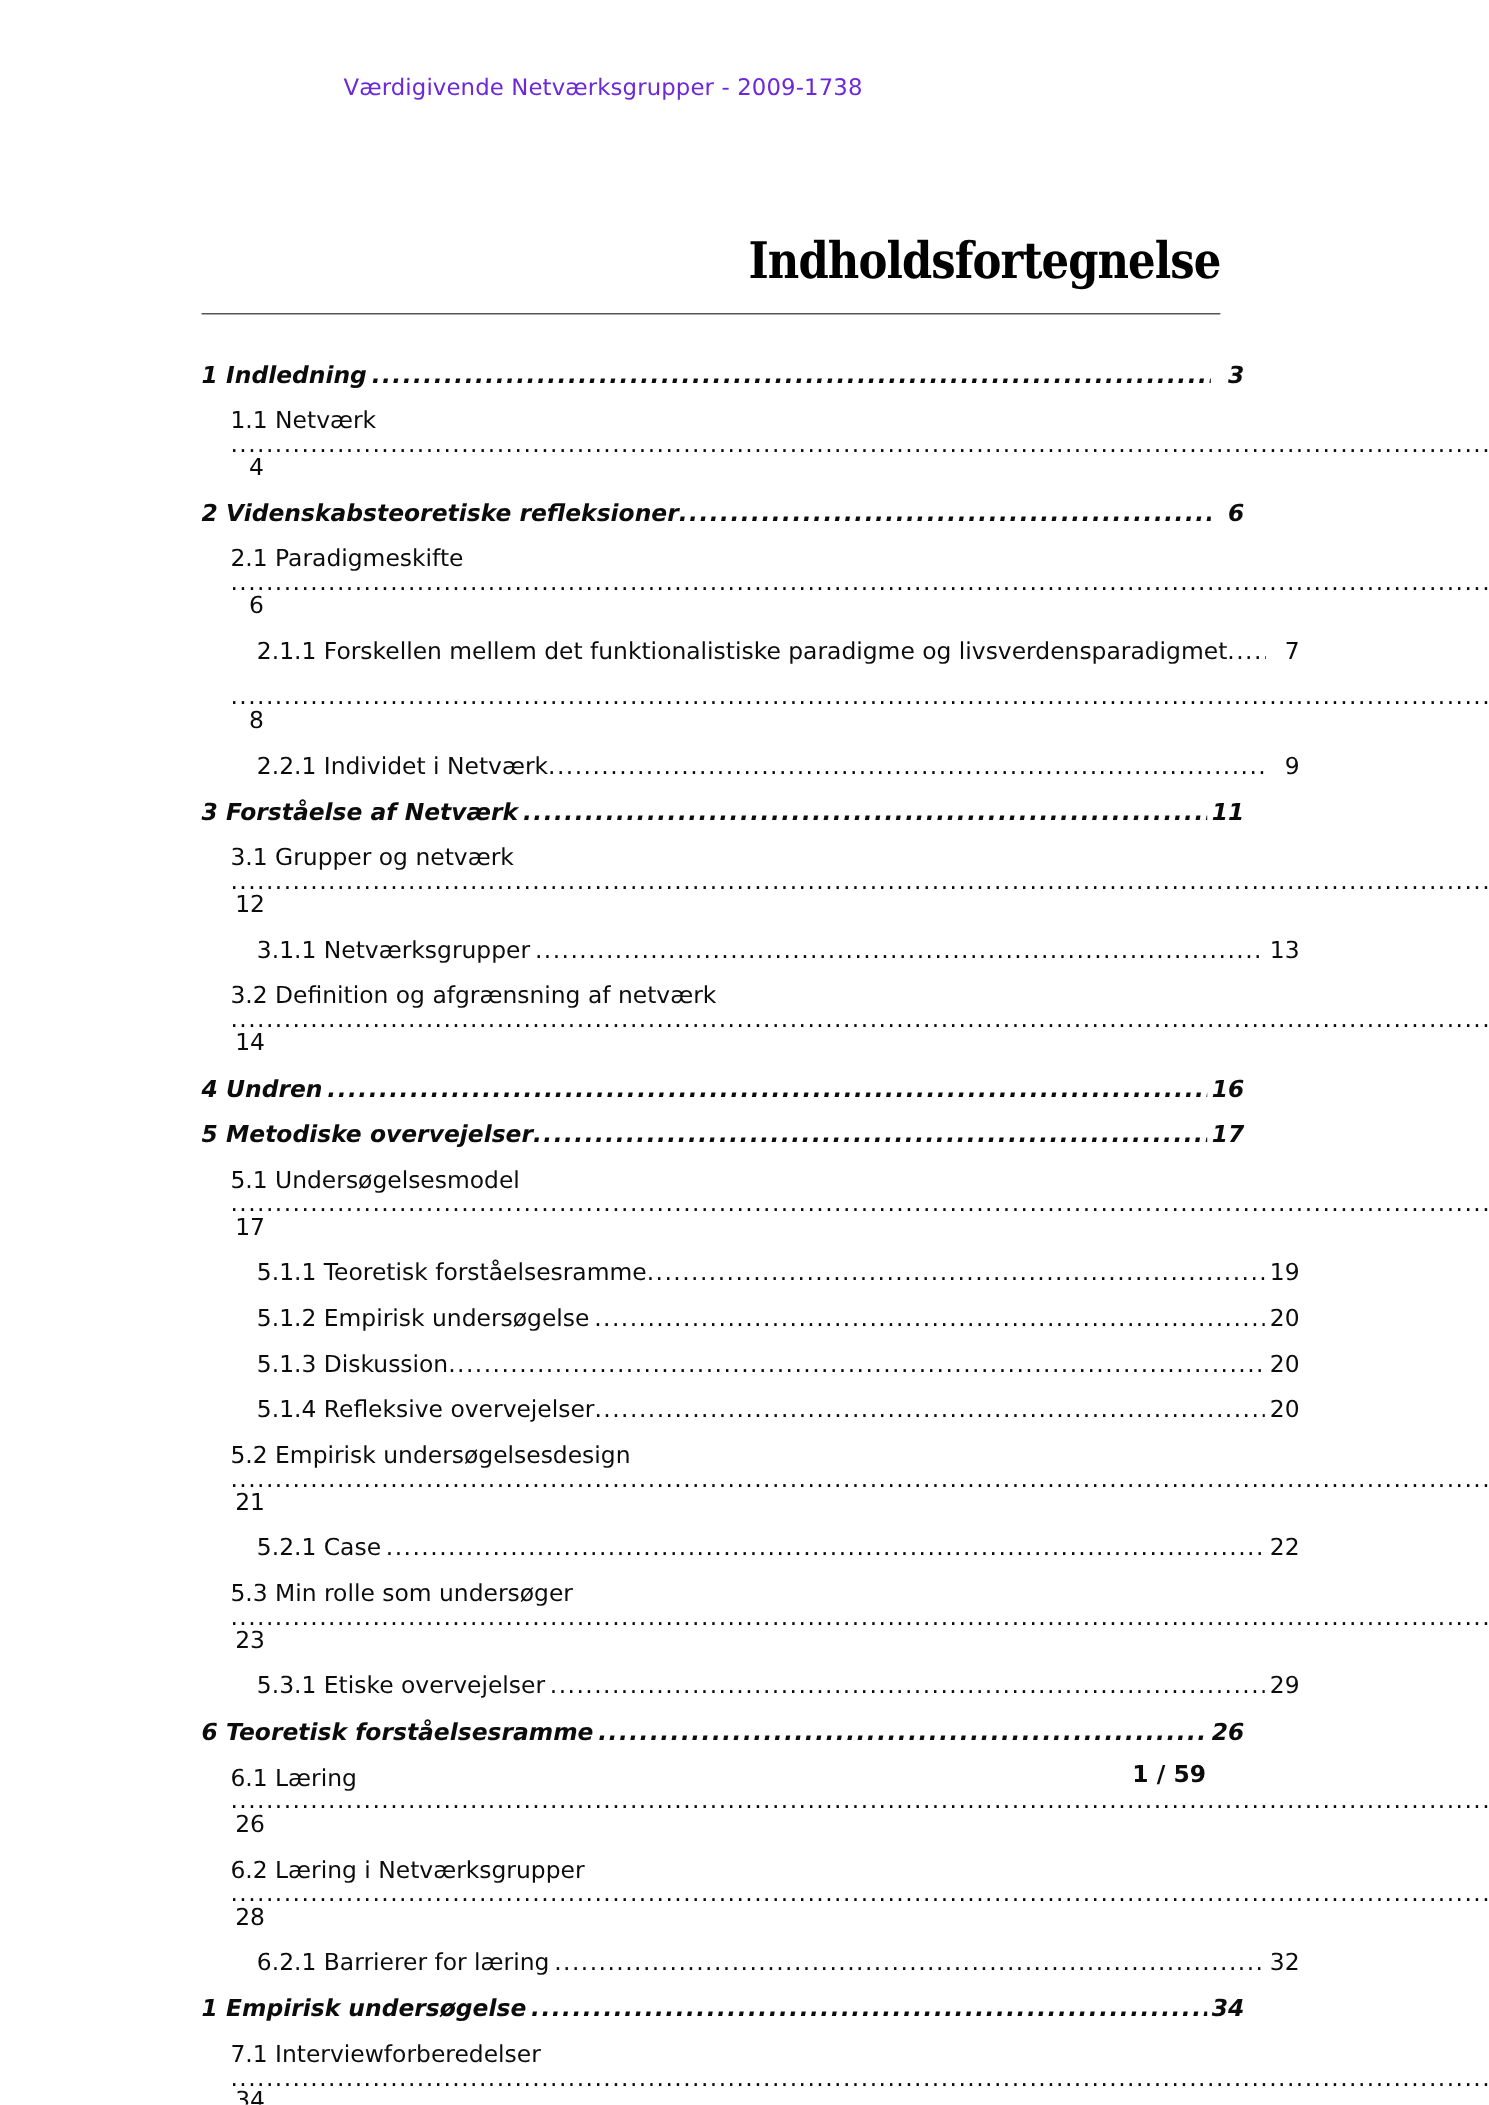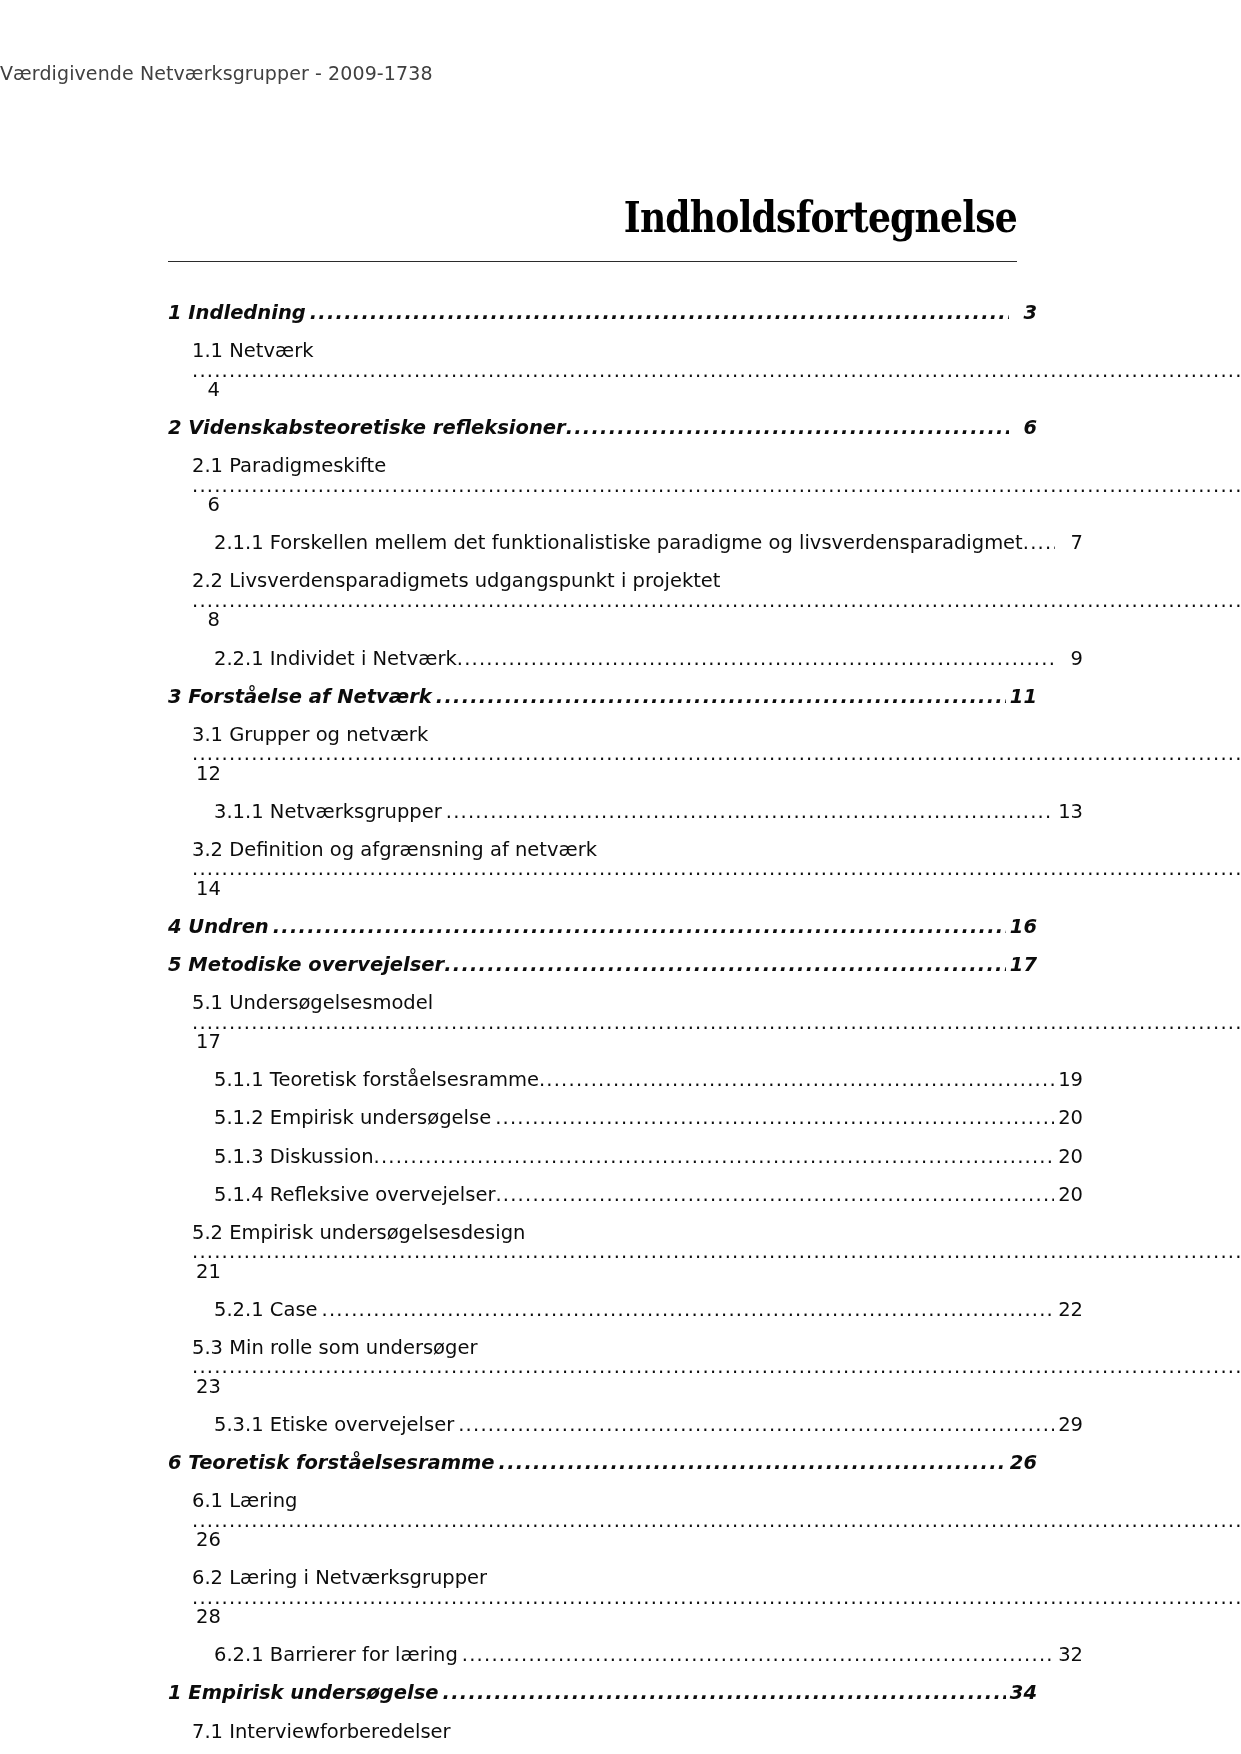--- a/index.html
+++ b/index.html
@@ -17,24 +17,24 @@
     overflow: hidden;
     box-sizing: border-box;
   }
 
   
   .doc-header {
     position: absolute;
     top: 62px;
     left: 0;
     right: 236px;
-    text-align: left;
+    text-align: center;
     font-family: "DejaVu Sans", "Liberation Sans", sans-serif;
     font-size: 19px;
-    color: #404040;
+    color: #6d28d9;
     letter-spacing: 0.1px;
     white-space: nowrap;
   }
 
   
   .title-block {
     position: absolute;
     top: 196px;
     left: 168px;
     right: 224px;
@@ -149,21 +149,20 @@
         <span class="label">2.1 Paradigmeskifte</span>
         <span class="leader">............................................................................................................................................................................................................................</span>
         <span class="pageno">6</span>
       </div>
       <div class="toc-row lvl3 gap-none">
         <span class="label">2.1.1 Forskellen mellem det funktionalistiske paradigme og livsverdensparadigmet</span>
         <span class="leader">............................................................................................................................................................................................................................</span>
         <span class="pageno">7</span>
       </div>
       <div class="toc-row lvl2 gap-small">
-        <span class="label">2.2 Livsverdensparadigmets udgangspunkt i projektet</span>
         <span class="leader">............................................................................................................................................................................................................................</span>
         <span class="pageno">8</span>
       </div>
       <div class="toc-row lvl3 gap-none">
         <span class="label">2.2.1 Individet i Netværk</span>
         <span class="leader">............................................................................................................................................................................................................................</span>
         <span class="pageno">9</span>
       </div>
       <div class="toc-row lvl1 gap-small">
         <span class="label">3 Forståelse af Netværk</span>
@@ -270,14 +269,15 @@
         <span class="leader">............................................................................................................................................................................................................................</span>
         <span class="pageno">34</span>
       </div>
       <div class="toc-row lvl2 gap-none">
         <span class="label">7.2 Databearbejdning</span>
         <span class="leader">............................................................................................................................................................................................................................</span>
         <span class="pageno">37</span>
       </div>
     </div>
 
+  <div class="doc-footer">1 / 59</div>
 
 </div>
 
 </body></html>

